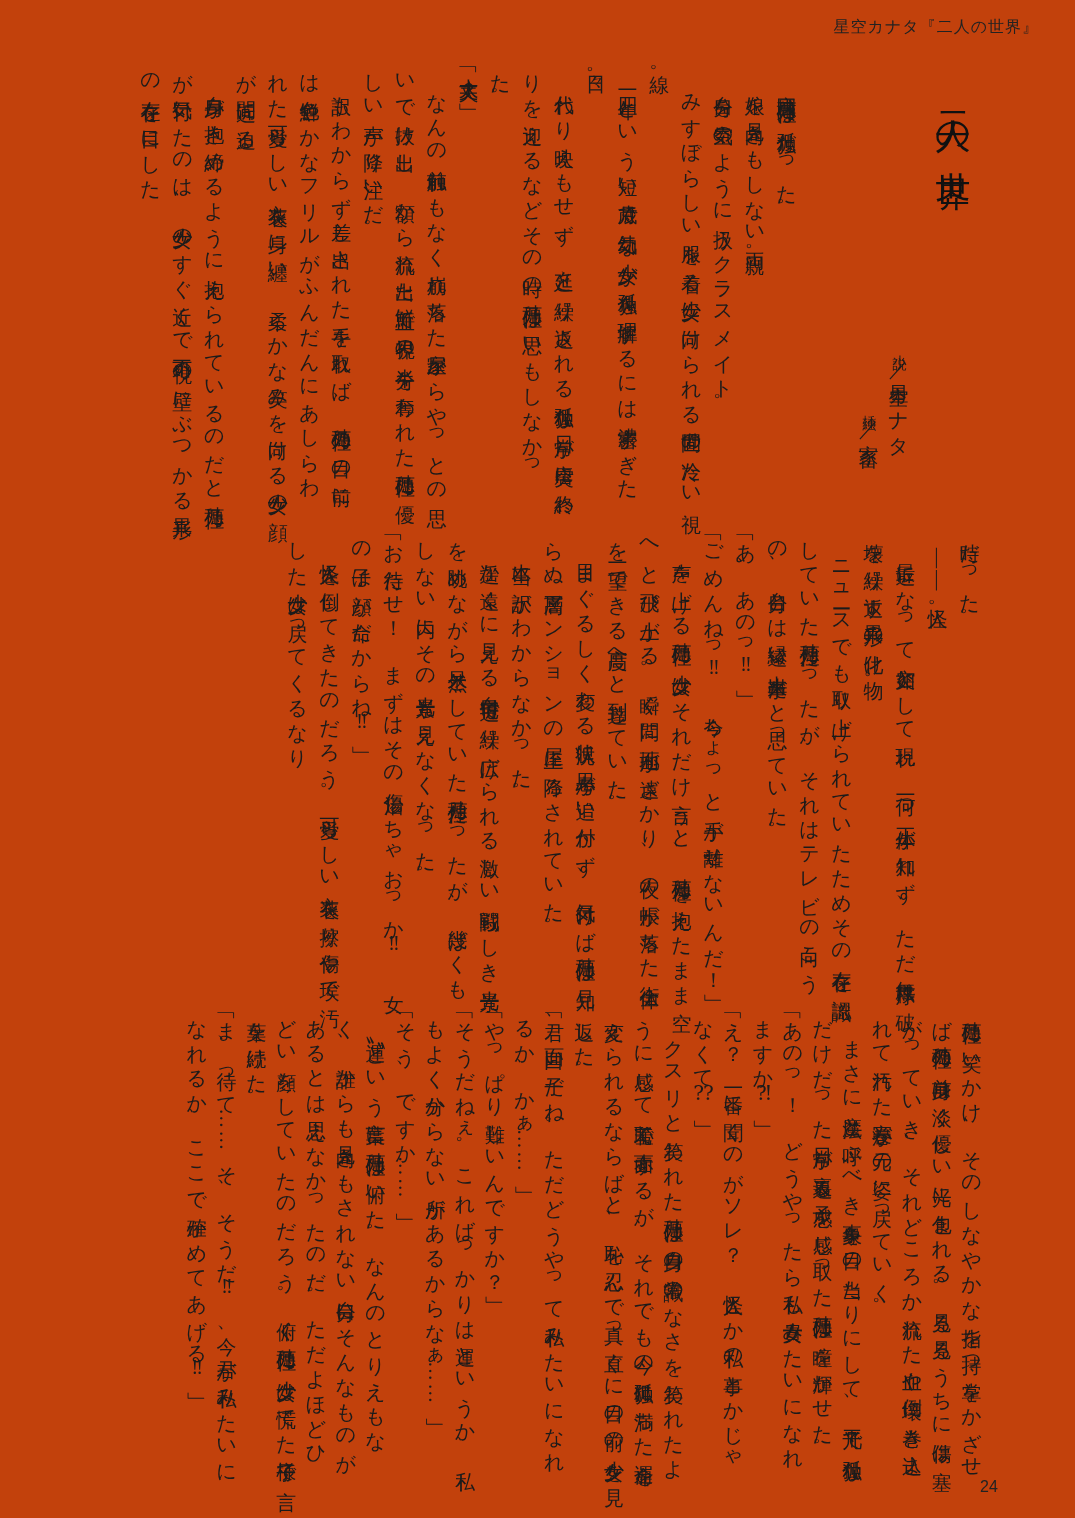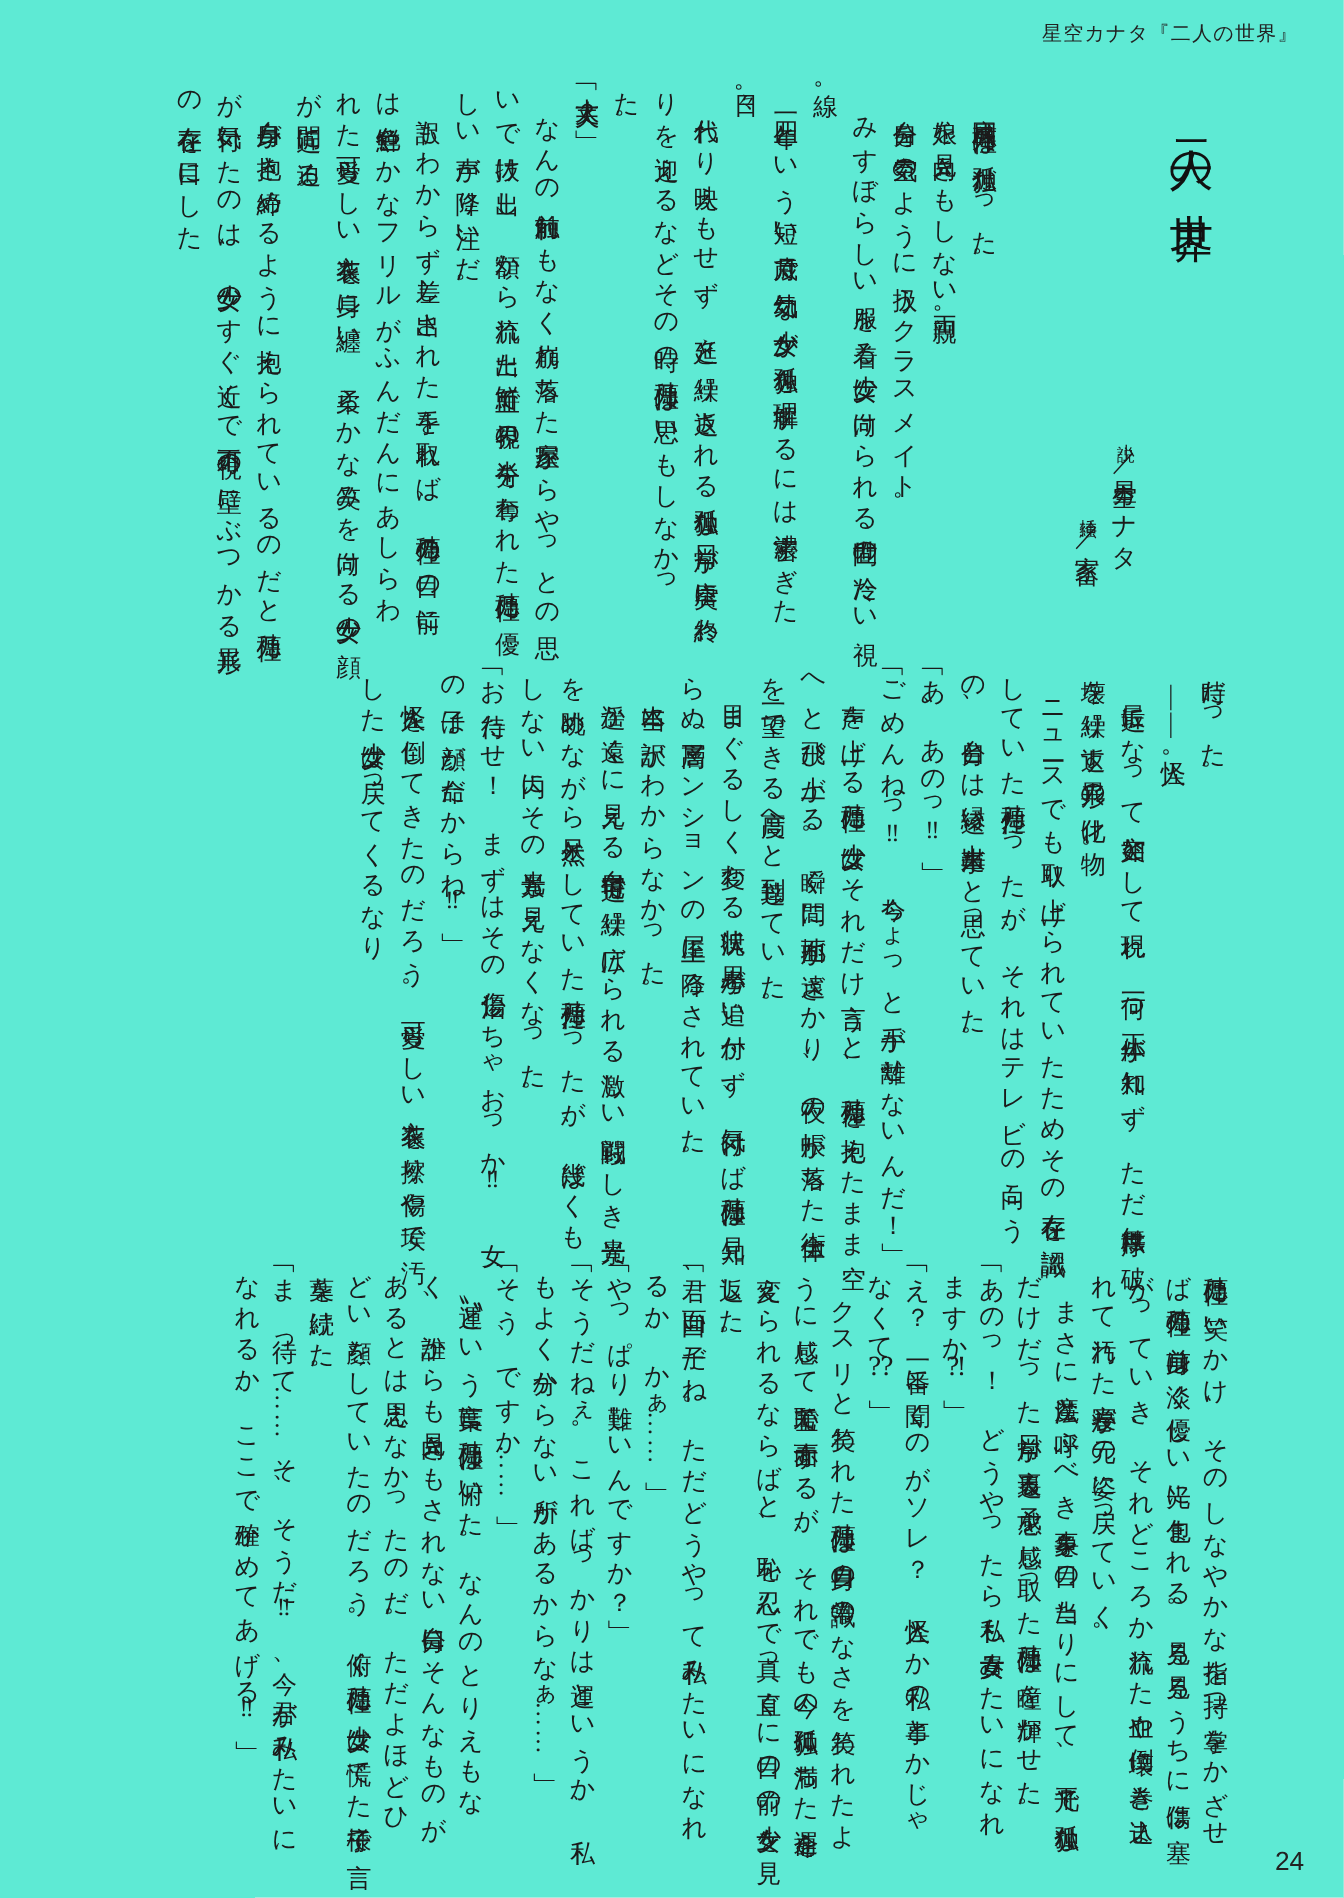--- a/index.html
+++ b/index.html
@@ -1,18 +1,18 @@
 <!DOCTYPE html>
 <html><head>
 <meta charset="utf-8">
 <style>
   html,body { margin:0; padding:0; background:#e8e8e8; }
   .page {
     position:relative; width:1075px; height:1518px; margin:0 auto;
-    background:#5eead4; color:#1b1b1b; overflow:hidden;
+    background:#c2410c; color:#1b1b1b; overflow:hidden;
     font-family:"Liberation Serif","DejaVu Serif",serif;
   }
   .running-header {
     position:absolute; top:17px; right:36px;
     font-family:"Liberation Sans","DejaVu Sans",sans-serif;
     font-size:16px; letter-spacing:1px; color:#222;
   }
   .band {
     position:absolute; writing-mode:vertical-rl; text-orientation:mixed;
     font-size:20px; letter-spacing:2.2px; color:#1b1b1b;
@@ -33,23 +33,23 @@
   }
   .credit .credit-label { font-size:14px; letter-spacing:1.5px; }
   .credit-novel  { top:344px; left:886px; }
   .credit-illust { top:404px; left:856px; }
   .footer {
     position:absolute; left:302px; top:1483px;
     font-family:"Liberation Sans","DejaVu Sans",sans-serif;
     font-size:15px; letter-spacing:0.5px; color:#222;
   }
   .page-number {
-    position:absolute; left:1020px; top:1478px;
+    position:absolute; left:980px; top:1478px;
     font-family:"Liberation Sans","DejaVu Sans",sans-serif;
-    font-size:21px; color:#222;
+    font-size:16px; color:#222;
   }
 </style>
 </head>
 <body>
 
 <div class="page">
 
   <div class="running-header">星空カナタ『二人の世界』</div>
 
   <div class="band band1">

